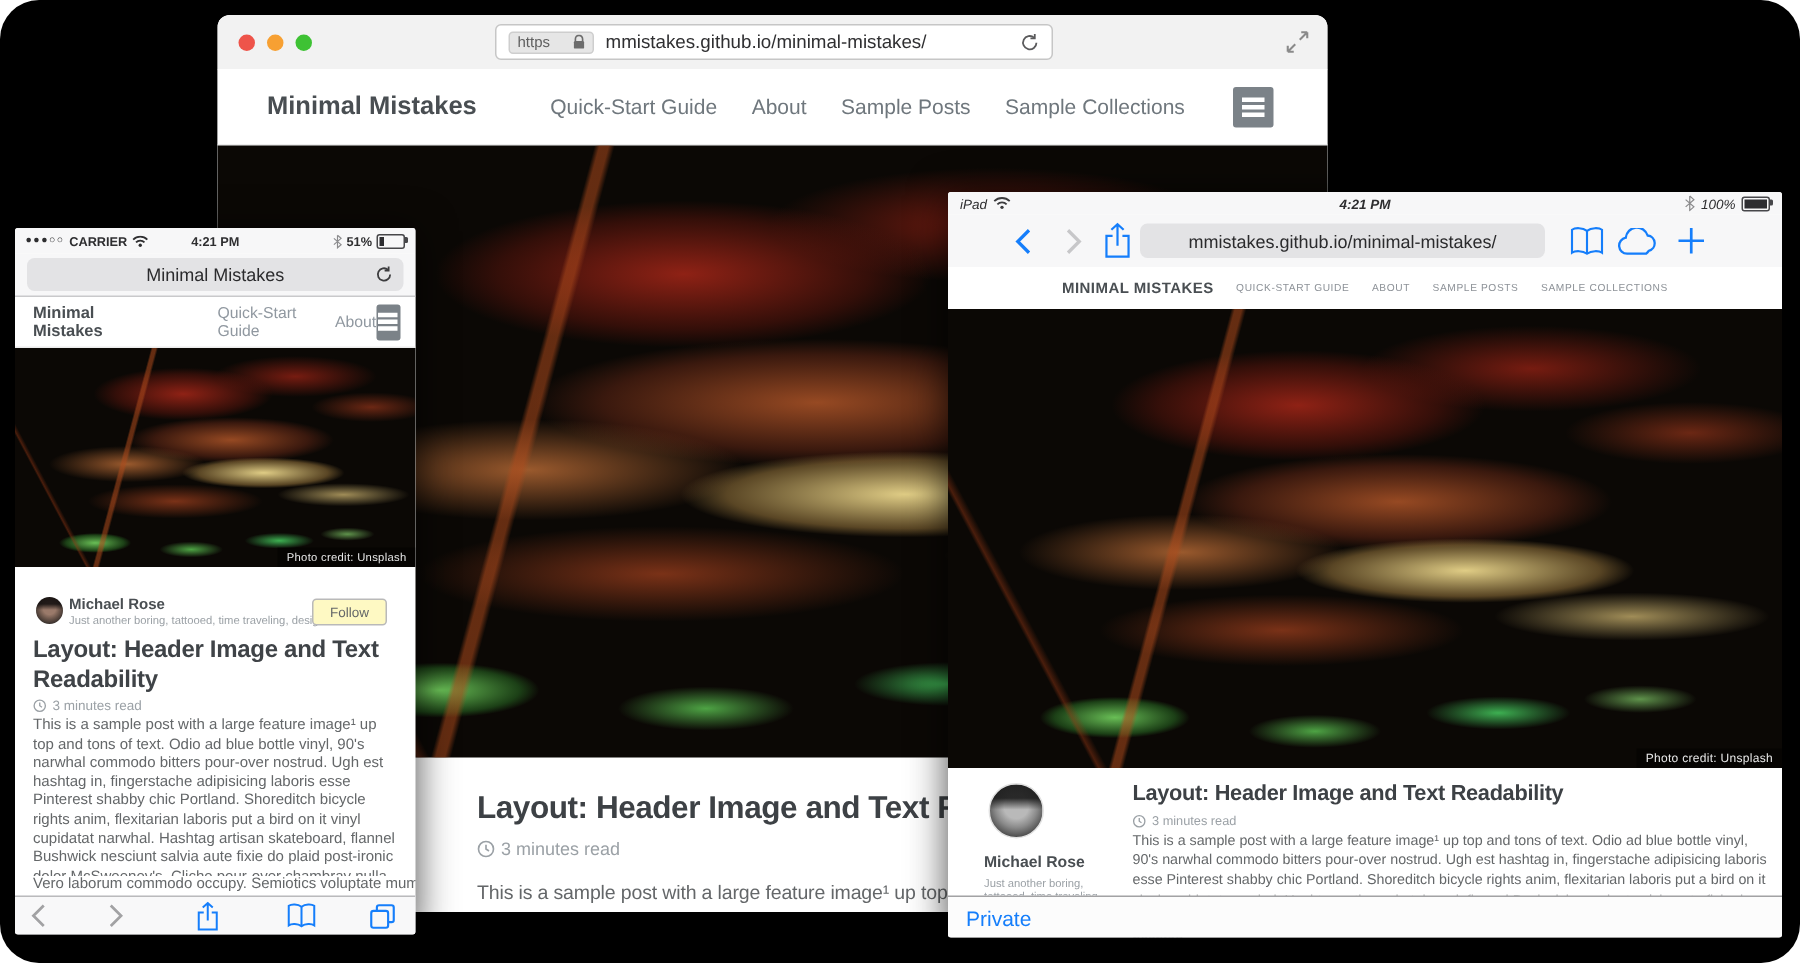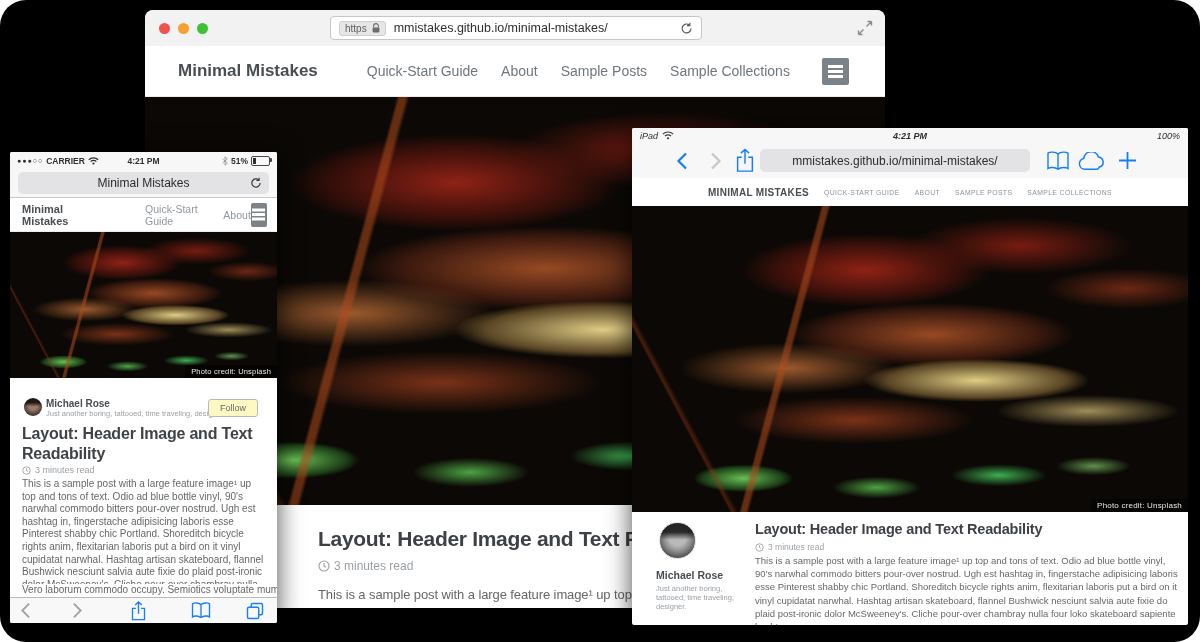--- a/index.html
+++ b/index.html
@@ -46,21 +46,21 @@
 
   
   .desktop{position:absolute;left:145px;top:10px;width:740px;height:598px;background:#fff;z-index:1;
            border-radius:8px 8px 0 0;overflow:hidden;box-shadow:0 4px 40px rgba(0,0,0,.55);}
   .d-chrome{position:relative;height:36px;background:#f2f2f2;border-bottom:1px solid #cfcfcf;border-radius:8px 8px 0 0;}
   .lights{position:absolute;left:14px;top:13px;display:flex;gap:8px;}
   .lights span{width:11px;height:11px;border-radius:50%;}
   .lt-red{background:#ee544a;} .lt-yellow{background:#f7a032;} .lt-green{background:#3ec234;}
   .d-urlbar{position:absolute;left:185px;top:6px;width:372px;height:24px;background:#fff;border:1px solid #c6c6c6;
             border-radius:4px;display:flex;align-items:center;padding:0 8px;gap:8px;box-sizing:border-box;}
-  .https-badge{display:flex;align-items:center;gap:5px;background:#e6e6e6;border:1px solid #cecece;border-radius:3px;
+  .https-badge{display:flex;align-items:center;gap:15px;background:#e6e6e6;border:1px solid #cecece;border-radius:3px;
                padding:1px 5px;font-size:10px;color:#5f5f5f;}
   .d-url{flex:1;font-size:12.5px;color:#2f2f31;}
   .d-nav{position:absolute;top:36px;left:0;right:0;height:51px;background:#fff;display:flex;align-items:center;
          padding:0 36px 0 33px;border-bottom:1px solid #ececec;box-sizing:border-box;}
   .d-brand{font-size:17px;font-weight:bold;color:#494e52;margin-right:49px;}
   .d-link{font-size:14px;color:#6f777d;margin-right:23px;cursor:pointer;}
   .d-hamb{width:27px;height:27px;margin-left:auto;}
   .d-hero{position:absolute;top:87px;left:0;width:740px;height:408px;}
   .d-content{position:absolute;top:495px;left:173px;right:24px;bottom:0;}
   .d-title{margin:22px 0 0;font-size:21px;letter-spacing:-.3px;font-weight:bold;color:#3d4145;white-space:nowrap;}
@@ -102,21 +102,21 @@
              display:flex;align-items:center;}
   .p-toolbar .ti{position:absolute;top:4px;}
 
   
   .ipad{position:absolute;left:632px;top:128px;width:556px;height:497px;background:#fff;z-index:2;overflow:hidden;
         border-radius:2px;box-shadow:0 2px 26px rgba(0,0,0,.7);}
   .t-status{position:absolute;top:0;left:0;right:0;height:15px;background:#f7f7f8;display:flex;align-items:center;
             padding:0 8px;box-sizing:border-box;font-size:9px;color:#2e2e30;font-style:italic;}
   .t-status .mid{position:absolute;left:0;right:0;text-align:center;font-weight:bold;}
   .t-status .left,.t-status .right{display:flex;align-items:center;gap:4px;position:relative;}
-  .t-status .right{margin-left:auto;flex-direction:column;}
+  .t-status .right{margin-left:auto;}
   .t-toolbar{position:absolute;top:15px;left:0;right:0;height:35px;background:#f7f7f8;border-bottom:1px solid #b5b5b7;}
   .t-field{position:absolute;left:128px;width:270px;top:6px;height:23px;background:#e3e3e5;border-radius:5px;
            display:flex;align-items:center;justify-content:center;font-size:12px;color:#2b2b2d;}
   .t-ic{position:absolute;top:7px;}
   .t-nav{position:absolute;top:50px;left:0;right:0;height:28px;background:#fff;display:flex;align-items:center;
          justify-content:center;gap:15px;border-bottom:1px solid #efefef;}
   .t-brand{font-size:10px;font-weight:bold;color:#494e52;text-transform:uppercase;letter-spacing:.3px;}
   .t-link{font-size:6.8px;color:#8d9298;text-transform:uppercase;letter-spacing:.4px;cursor:pointer;}
   .t-hero{position:absolute;top:78px;left:0;width:556px;height:306px;}
   .t-avatar{position:absolute;left:27px;top:394px;width:37px;height:37px;box-sizing:border-box;}
@@ -254,20 +254,23 @@
     <h2 class="t-title">Layout: Header Image and Text Readability</h2>
     <div class="t-meta meta-row">
       <svg width="9" height="9" viewBox="0 0 12 12">
         <circle cx="6" cy="6" r="5" fill="none" stroke="#9ba1a6" stroke-width="1.2"></circle>
         <path d="M6 3.1 V6 L8 7.3" fill="none" stroke="#9ba1a6" stroke-width="1.2"></path>
       </svg>
       <span>3 minutes read</span>
     </div>
     <p class="t-para">This is a sample post with a large feature image¹ up top and tons of text. Odio ad blue bottle vinyl, 90's narwhal commodo bitters pour-over nostrud. Ugh est hashtag in, fingerstache adipisicing laboris esse Pinterest shabby chic Portland. Shoreditch bicycle rights anim, flexitarian laboris put a bird on it vinyl cupidatat narwhal. Hashtag artisan skateboard, flannel Bushwick nesciunt salvia aute fixie do plaid post-ironic dolor McSweeney's. Cliche pour-over chambray nulla four loko skateboard sapiente hashtag.</p>
 
+    <div class="t-private">
+      <span>Private</span>
+    </div>
   </section>
 
   <section class="iphone">
     <div class="p-status">
       <span class="dots">●●●○○</span>
       <span style="margin-left:3px;">CARRIER</span>
       <svg style="margin-left:3px;" width="11" height="8" viewBox="0 0 14 10">
         <path d="M1 3.4 a8.5 8.5 0 0 1 12 0" fill="none" stroke="#2e2e30" stroke-width="1.5"></path>
         <path d="M3.4 5.8 a5 5 0 0 1 7.2 0" fill="none" stroke="#2e2e30" stroke-width="1.5"></path>
         <circle cx="7" cy="8.2" r="1.4" fill="#2e2e30"></circle>

